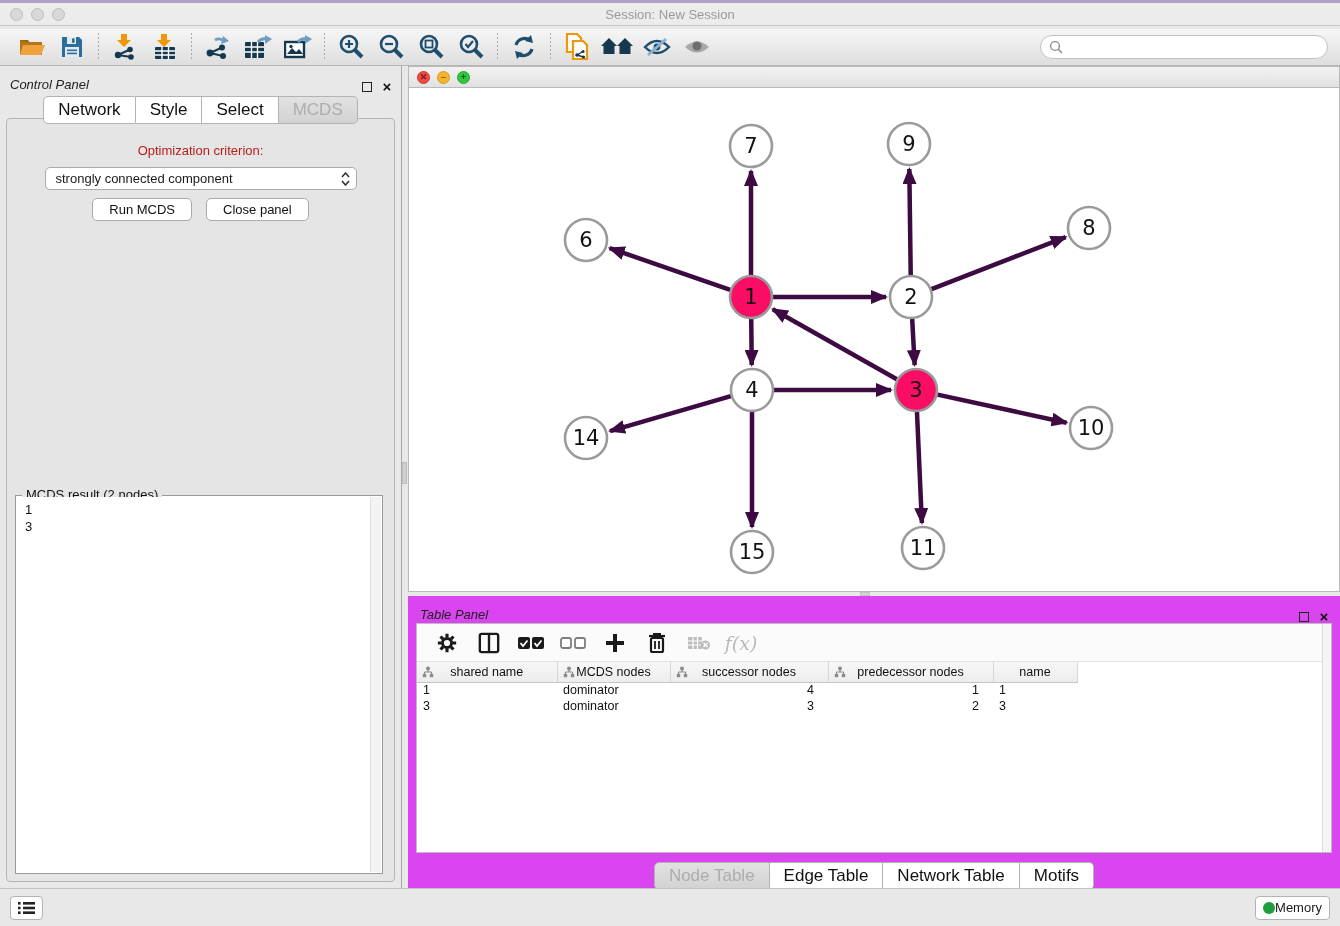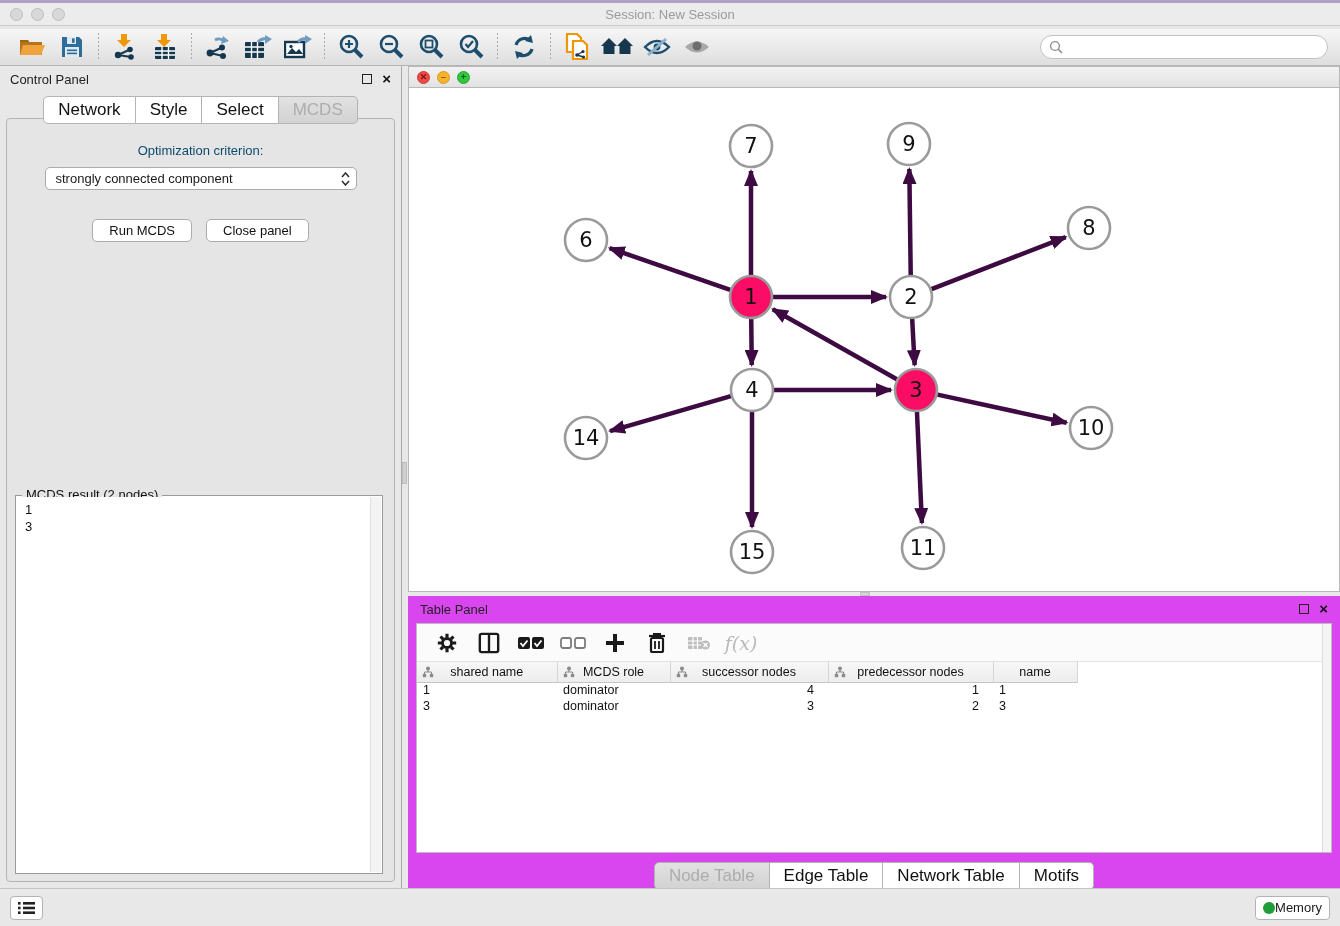--- a/index.html
+++ b/index.html
@@ -22,37 +22,37 @@
     display:flex;align-items:center;padding-left:12px;}
   .tbtn{width:40px;height:30px;display:flex;align-items:center;justify-content:center;cursor:pointer;}
   .tsep{width:1px;height:28px;margin:0 6px;background:repeating-linear-gradient(#aaa 0 2px,transparent 2px 4px);}
   .search-wrap{margin-left:auto;margin-right:12px;display:flex;align-items:center;}
   .search-box{width:288px;height:24px;border:1px solid #c2c2c2;border-radius:12px;background:#fff;
     display:flex;align-items:center;padding:0 8px;}
   .search-box input{border:none;outline:none;flex:1;font-size:12px;font-family:"Liberation Sans",sans-serif;background:transparent;}
   
   .control-panel{position:absolute;left:0;top:66px;width:402px;height:822px;background:#e8e8e8;
     border-right:1px solid #a9a9a9;}
-  .panel-titlebar{height:26px;display:flex;align-items:center;padding:0 10px;}
+  .panel-titlebar{height:26px;display:flex;align-items:flex-end;padding:0 10px;font-style:italic;}
   .panel-title{font-size:13px;color:#222;}
   .panel-ctrls{margin-left:auto;display:flex;align-items:center;gap:10px;}
   .float-box{width:10px;height:10px;border:1.5px solid #222;display:inline-block;}
   .close-x{font-size:15px;font-weight:bold;color:#111;line-height:10px;}
   .cp-tabs{position:absolute;left:0;top:30px;width:100%;display:flex;justify-content:center;z-index:2;}
   .tab{background:#fff;border:1px solid #b3b3b3;border-left:none;padding:3px 14px;font-size:17px;color:#111;cursor:pointer;}
   .tab:first-child{border-left:1px solid #b3b3b3;border-radius:5px 0 0 5px;}
   .tab:last-child{border-radius:0 5px 5px 0;}
   .tab.selected{background:linear-gradient(#e2e2e2,#d2d2d2);color:#adadad;}
   .cp-content{position:absolute;left:6px;right:6px;top:52px;bottom:6px;
     background:#e5e5e5;border:1px solid #b5b5b5;border-radius:4px;}
-  .opt-label{text-align:center;margin-top:24px;font-size:13px;color:#0c4a6e;}
+  .opt-label{text-align:center;margin-top:24px;font-size:13px;color:#b91c1c;}
   .select-box{margin:9px auto 0;width:312px;height:23px;background:#fff;border:1px solid #ababab;
     border-radius:5px;display:flex;align-items:center;padding:0 6px 0 10px;font-size:13px;cursor:pointer;}
   .select-box .sel-val{flex:1;}
-  .btn-row{display:flex;justify-content:center;gap:14px;margin-top:29px;}
+  .btn-row{display:flex;justify-content:center;gap:14px;margin-top:8px;}
   .mac-btn{background:#fff;border:1px solid #ababab;border-radius:5px;height:23px;padding:0 16px;
     font-size:13px;font-family:"Liberation Sans",sans-serif;color:#111;cursor:pointer;}
   .result-fieldset{position:absolute;left:8px;right:11px;top:376px;bottom:7px;
     border:1px solid #9a9a9a;background:#fff;}
   .result-legend{position:absolute;top:-9px;left:6px;background:#e5e5e5;padding:0 4px;font-size:13px;color:#111;}
   .result-body{position:absolute;inset:1px;background:#fff;padding:4px 8px;font-size:13px;line-height:17px;color:#111;}
   .result-scroll{position:absolute;top:1px;bottom:1px;right:1px;width:11px;background:#f3f3f3;border-left:1px solid #e0e0e0;}
   
   .network-window{position:absolute;left:408px;top:66px;width:932px;height:526px;}
   .net-titlebar{height:22px;background:linear-gradient(#f2f2f2,#e2e2e2);border:1px solid #b9b9b9;
@@ -470,21 +470,21 @@
           </th>
           <th>
             <span class="hicon">
                 <svg width="12" height="12" viewBox="0 0 12 12">
                   <circle cx="6" cy="2.4" r="2" fill="#8a8a8a"></circle>
                   <path d="M6 4 v2 M2.5 6 h7 M2.5 6 v2 M9.5 6 v2" stroke="#8a8a8a" stroke-width="1.2" fill="none"></path>
                   <rect x="0.8" y="8" width="3.4" height="3.2" fill="#8a8a8a"></rect>
                   <rect x="7.8" y="8" width="3.4" height="3.2" fill="#8a8a8a"></rect>
                 </svg>
               </span>
-            <span>MCDS role</span>
+            <span>MCDS nodes</span>
           </th>
           <th>
             <span class="hicon">
                 <svg width="12" height="12" viewBox="0 0 12 12">
                   <circle cx="6" cy="2.4" r="2" fill="#8a8a8a"></circle>
                   <path d="M6 4 v2 M2.5 6 h7 M2.5 6 v2 M9.5 6 v2" stroke="#8a8a8a" stroke-width="1.2" fill="none"></path>
                   <rect x="0.8" y="8" width="3.4" height="3.2" fill="#8a8a8a"></rect>
                   <rect x="7.8" y="8" width="3.4" height="3.2" fill="#8a8a8a"></rect>
                 </svg>
               </span>

